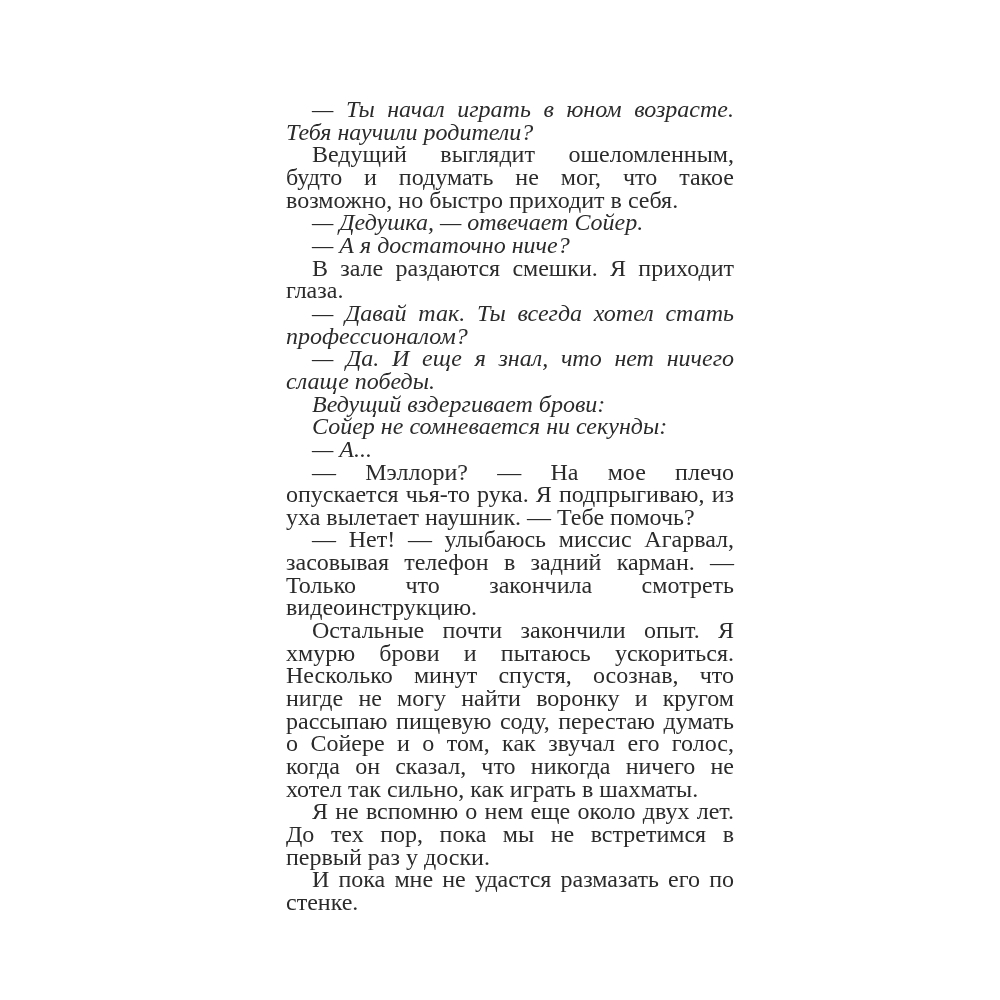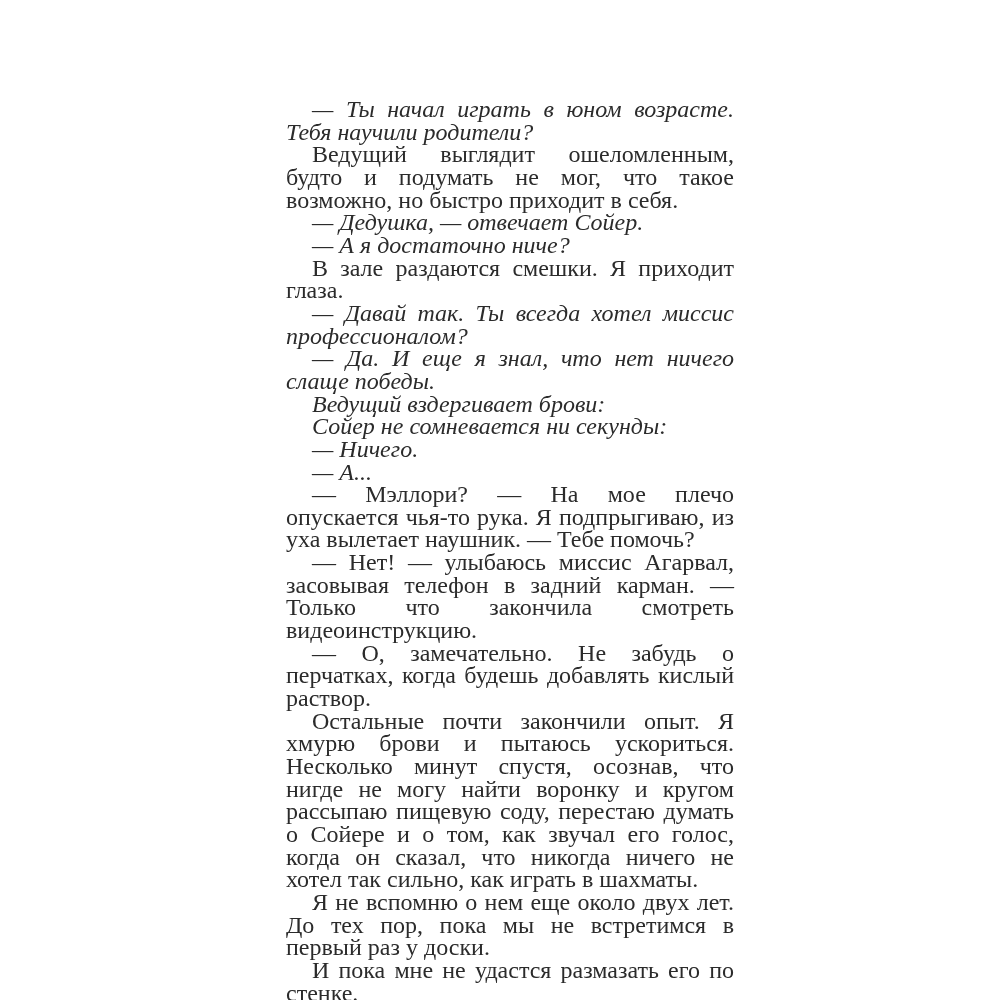--- a/index.html
+++ b/index.html
@@ -21,25 +21,23 @@
 </style>
 </head>
 <body>
 
 <div class="page">
   <p class="p it">— Ты начал играть в юном возрасте. Тебя научили ро­дители?</p>
   <p class="p">Ведущий выглядит ошеломленным, будто и подумать не мог, что такое возможно, но быстро приходит в себя.</p>
   <p class="p it">— Дедушка, — отвечает Сойер.</p>
   <p class="p it">— А я достаточно ниче?</p>
   <p class="p">В зале раздаются смешки. Я приходит глаза.</p>
-  <p class="p it">— Давай так. Ты всегда хотел миссис профессионалом?</p>
+  <p class="p it">— Давай так. Ты всегда хотел стать профессионалом?</p>
   <p class="p it">— Да. И еще я знал, что нет ничего слаще победы.</p>
   <p class="p it">Ведущий вздергивает брови:</p>
   <p class="p it">Сойер не сомневается ни секунды:</p>
-  <p class="p it">— Ничего.</p>
   <p class="p it">— А...</p>
   <p class="p">— Мэллори? — На мое плечо опускается чья-то рука. Я подпрыгиваю, из уха вылетает наушник. — Тебе помочь?</p>
   <p class="p">— Нет! — улыбаюсь миссис Агарвал, засовывая теле­фон в задний карман. — Только что закончила смотреть видеоинструкцию.</p>
-  <p class="p">— О, замечательно. Не забудь о перчатках, когда бу­дешь добавлять кислый раствор.</p>
   <p class="p">Остальные почти закончили опыт. Я хмурю брови и пытаюсь ускориться. Несколько минут спустя, осоз­нав, что нигде не могу найти воронку и кругом рассы­паю пищевую соду, перестаю думать о Сойере и о том, как звучал его голос, когда он сказал, что никогда ниче­го не хотел так сильно, как играть в шахматы.</p>
   <p class="p">Я не вспомню о нем еще около двух лет. До тех пор, пока мы не встретимся в первый раз у доски.</p>
   <p class="p">И пока мне не удастся размазать его по стенке.</p>
 </div>
 
 </body></html>

